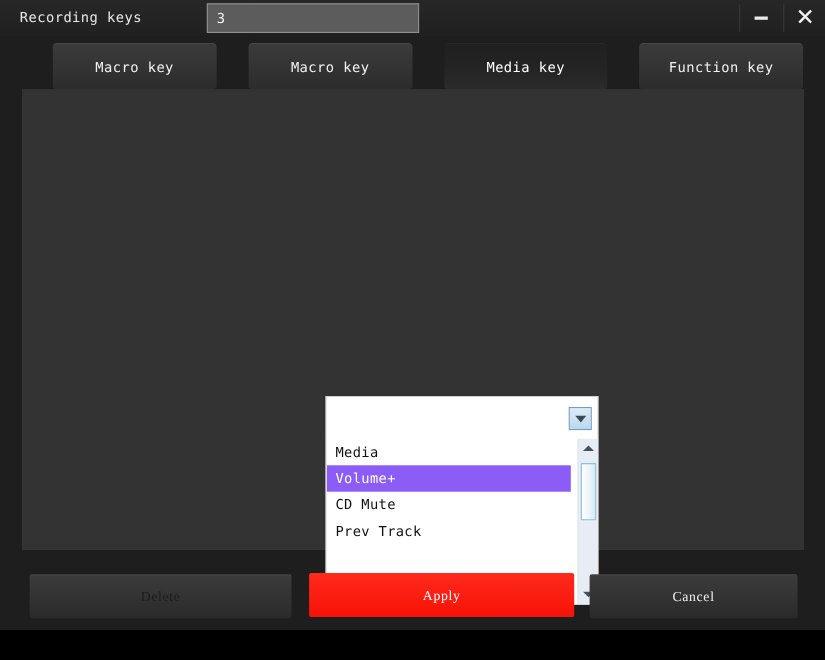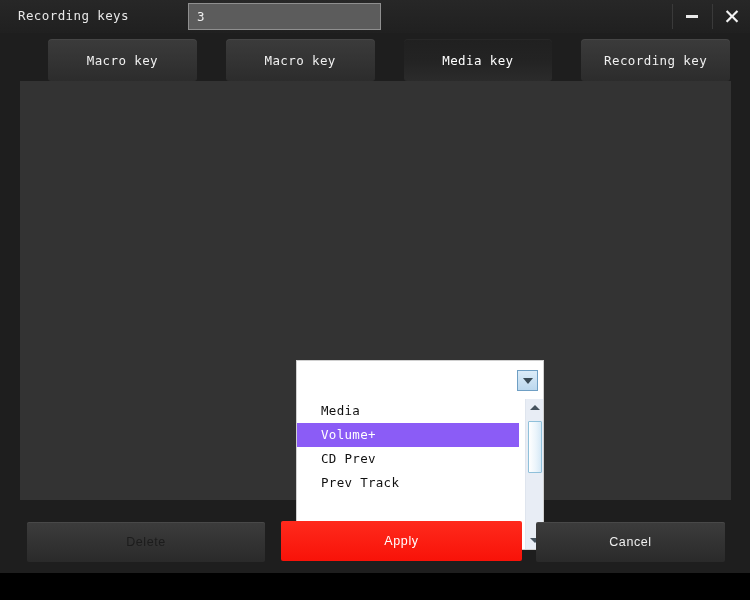--- a/index.html
+++ b/index.html
@@ -202,21 +202,21 @@
     position: absolute;
     left: 0; top: 0;
     width: 222px;
     height: 150px;
     overflow: hidden;
   }
 
   .combo-item {
     height: 24px;
     line-height: 24px;
-    padding-left: 24px;
+    padding-left: 8px;
     font-size: 12.5px;
     color: #111111;
     white-space: nowrap;
     cursor: pointer;
     letter-spacing: 0.3px;
   }
 
   .combo-item.selected {
     background: #8b5cf6;
     color: #ffffff;
@@ -276,21 +276,21 @@
   .btn {
     position: absolute;
     height: 40px;
     border-radius: 2px;
     display: flex;
     align-items: center;
     justify-content: center;
     font-size: 12.5px;
     letter-spacing: 0.6px;
     cursor: pointer;
-    font-family: Liberation Sans, sans-serif;
+    font-family: Liberation Serif, serif;
   }
 
   .btn-delete {
     left: 27px;
     top: 522px;
     width: 238px;
     background: linear-gradient(180deg, #3c3c3c 0%, #333333 50%, #2a2a2a 100%);
     color: #1c1c1c;
     box-shadow: inset 0 1px 0 rgba(255,255,255,0.07);
   }
@@ -351,39 +351,39 @@
       <div class="tab">
         <span>Macro key</span>
       </div>
       <div class="tab">
         <span>Macro key</span>
       </div>
       <div class="tab active">
         <span>Media key</span>
       </div>
       <div class="tab">
-        <span>Recording key</span>
+        <span>Function key</span>
       </div>
     </div>
 
     <div class="content-panel">
 
       <div class="combo">
 
         <div class="combo-head">
           <div class="combo-arrow-btn">
             <span class="chev"></span>
           </div>
         </div>
 
         <div class="combo-list-wrap">
           <div class="combo-list">
             <div class="combo-item">Media</div>
             <div class="combo-item selected">Volume+</div>
-            <div class="combo-item">CD Prev</div>
+            <div class="combo-item">CD Mute</div>
             <div class="combo-item">Prev Track</div>
           </div>
         </div>
 
         <div class="combo-scrollbar">
           <div class="sb-arrow up">
             <span class="tri"></span>
           </div>
           <div class="sb-thumb"></div>
           <div class="sb-arrow down">

